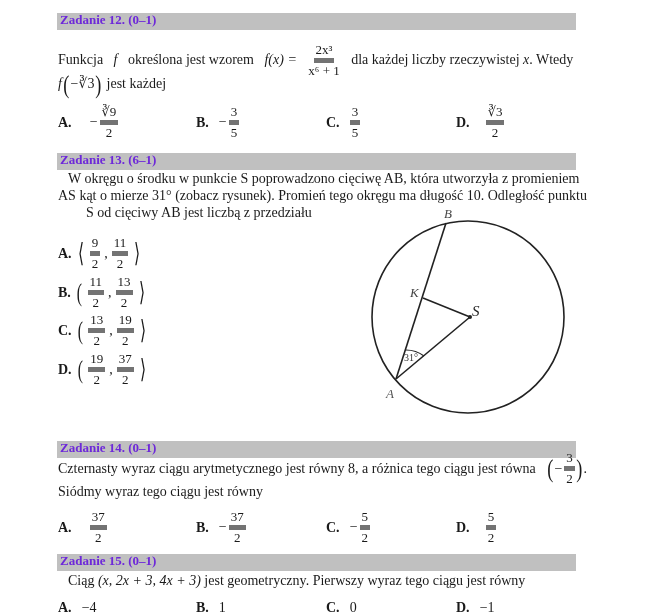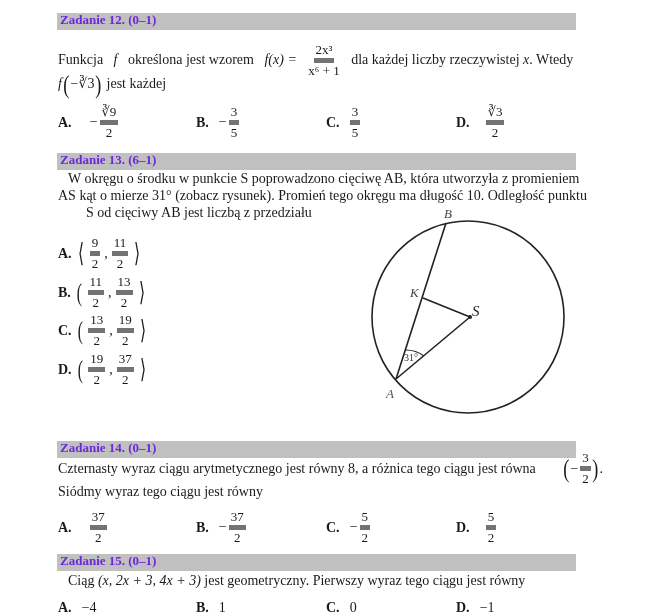--- a/index.html
+++ b/index.html
@@ -145,21 +145,21 @@
   <text x="444" y="218" font-family="Liberation Serif, serif" font-style="italic" font-size="13" fill="#444">B</text>
   <text x="410" y="297" font-family="Liberation Serif, serif" font-style="italic" font-size="13" fill="#444">K</text>
   <text x="472" y="316" font-family="Liberation Serif, serif" font-style="italic" font-size="15" fill="#222">S</text>
   <text x="386" y="398" font-family="Liberation Serif, serif" font-style="italic" font-size="13" fill="#555">A</text>
 </svg>
 
 <div class="bar" style="top:417px;margin-top:24px;">
   <span>Zadanie 14. (0–1)</span>
 </div>
 
-<div class="abs txt" style="left:58px; top:451px; display:flex; align-items:center;gap:16px;">
+<div class="abs txt" style="left:58px; top:451px; display:flex; align-items:center;">
   <span>Czternasty wyraz ciągu arytmetycznego jest równy 8, a różnica tego ciągu jest równa</span>
   <span style="margin-left:10px; display:inline-flex; align-items:center;">
     <span class="bigparen">(</span><span class="minus">−</span><span class="frac">
         <span class="num">3</span>
         <span class="den">2</span>
       </span><span class="bigparen">)</span>.
   </span>
 </div>
 <div class="abs txt" style="left:58px; top:484px;">Siódmy wyraz tego ciągu jest równy</div>
 

